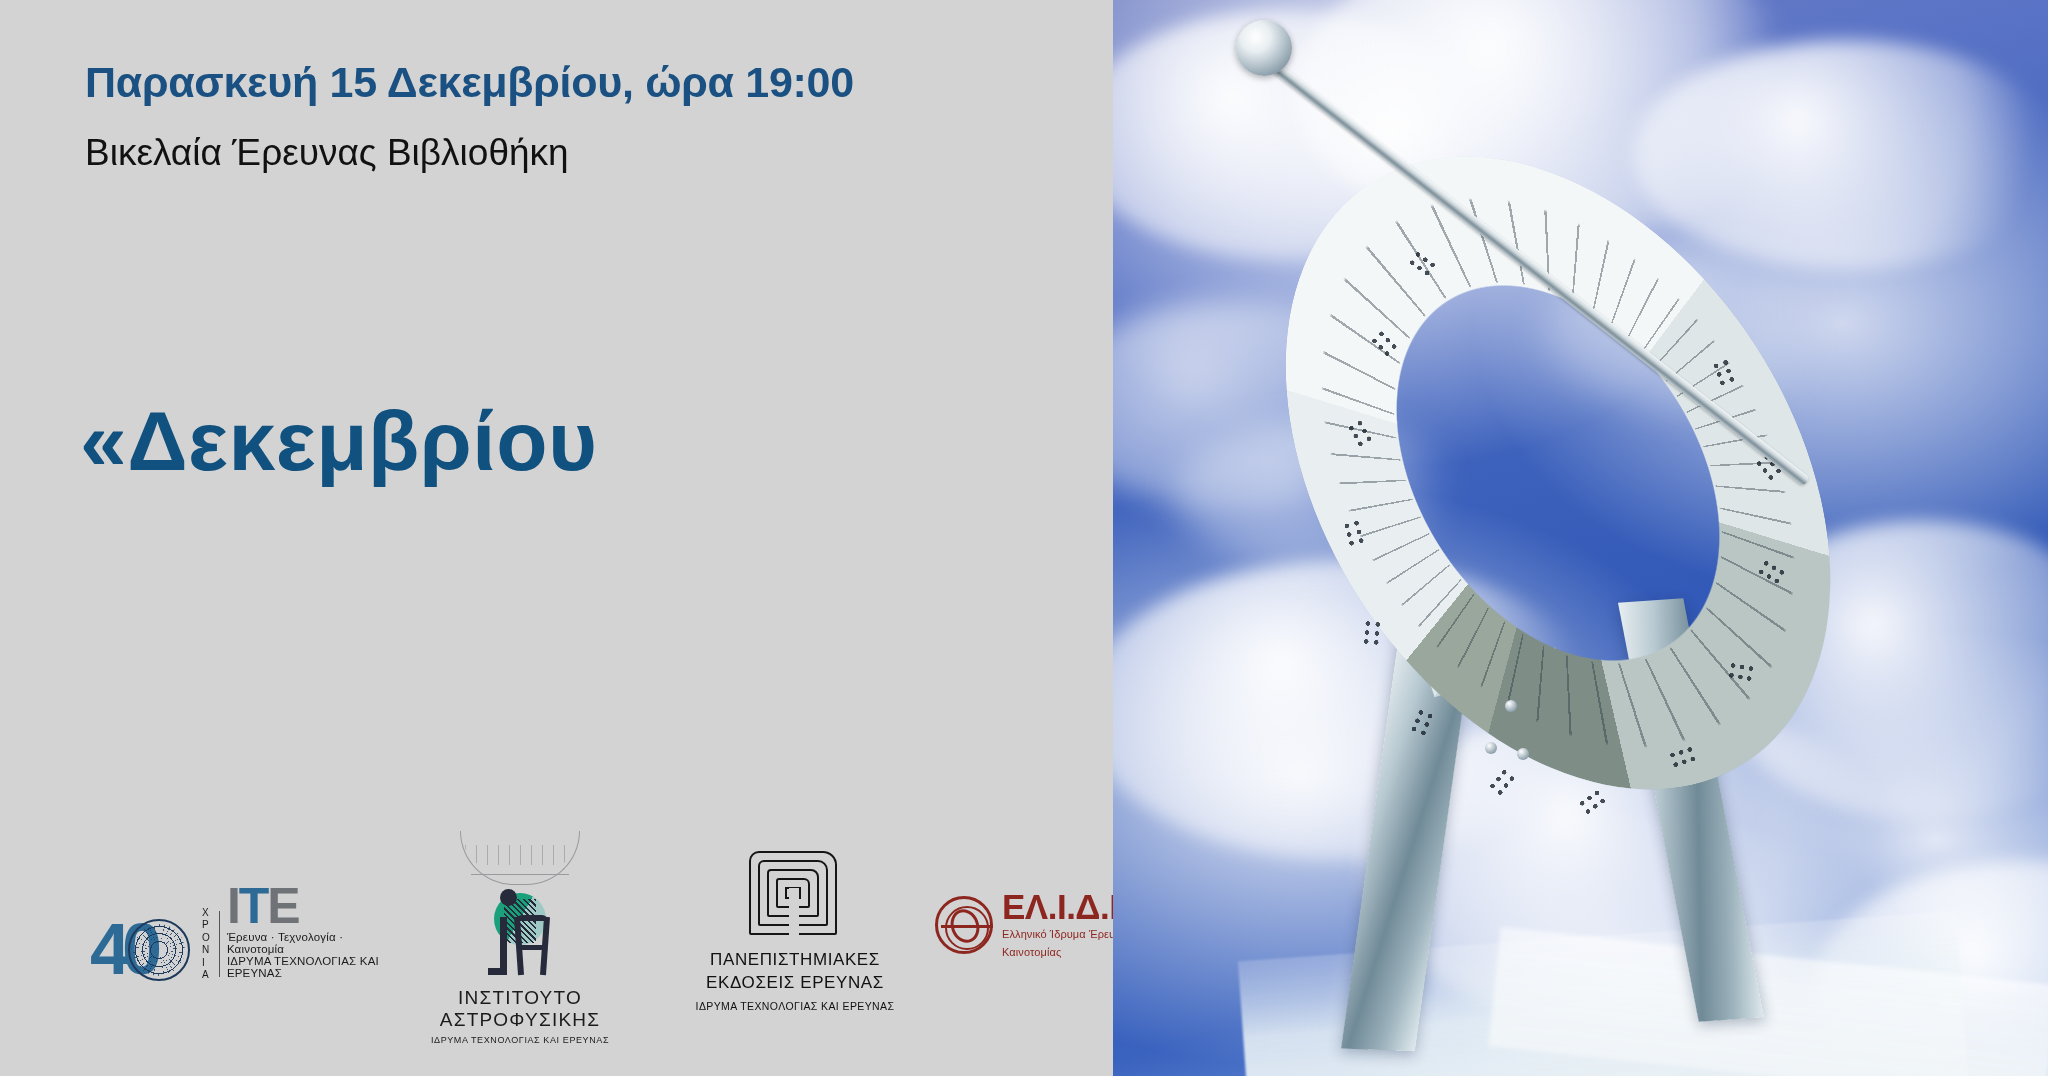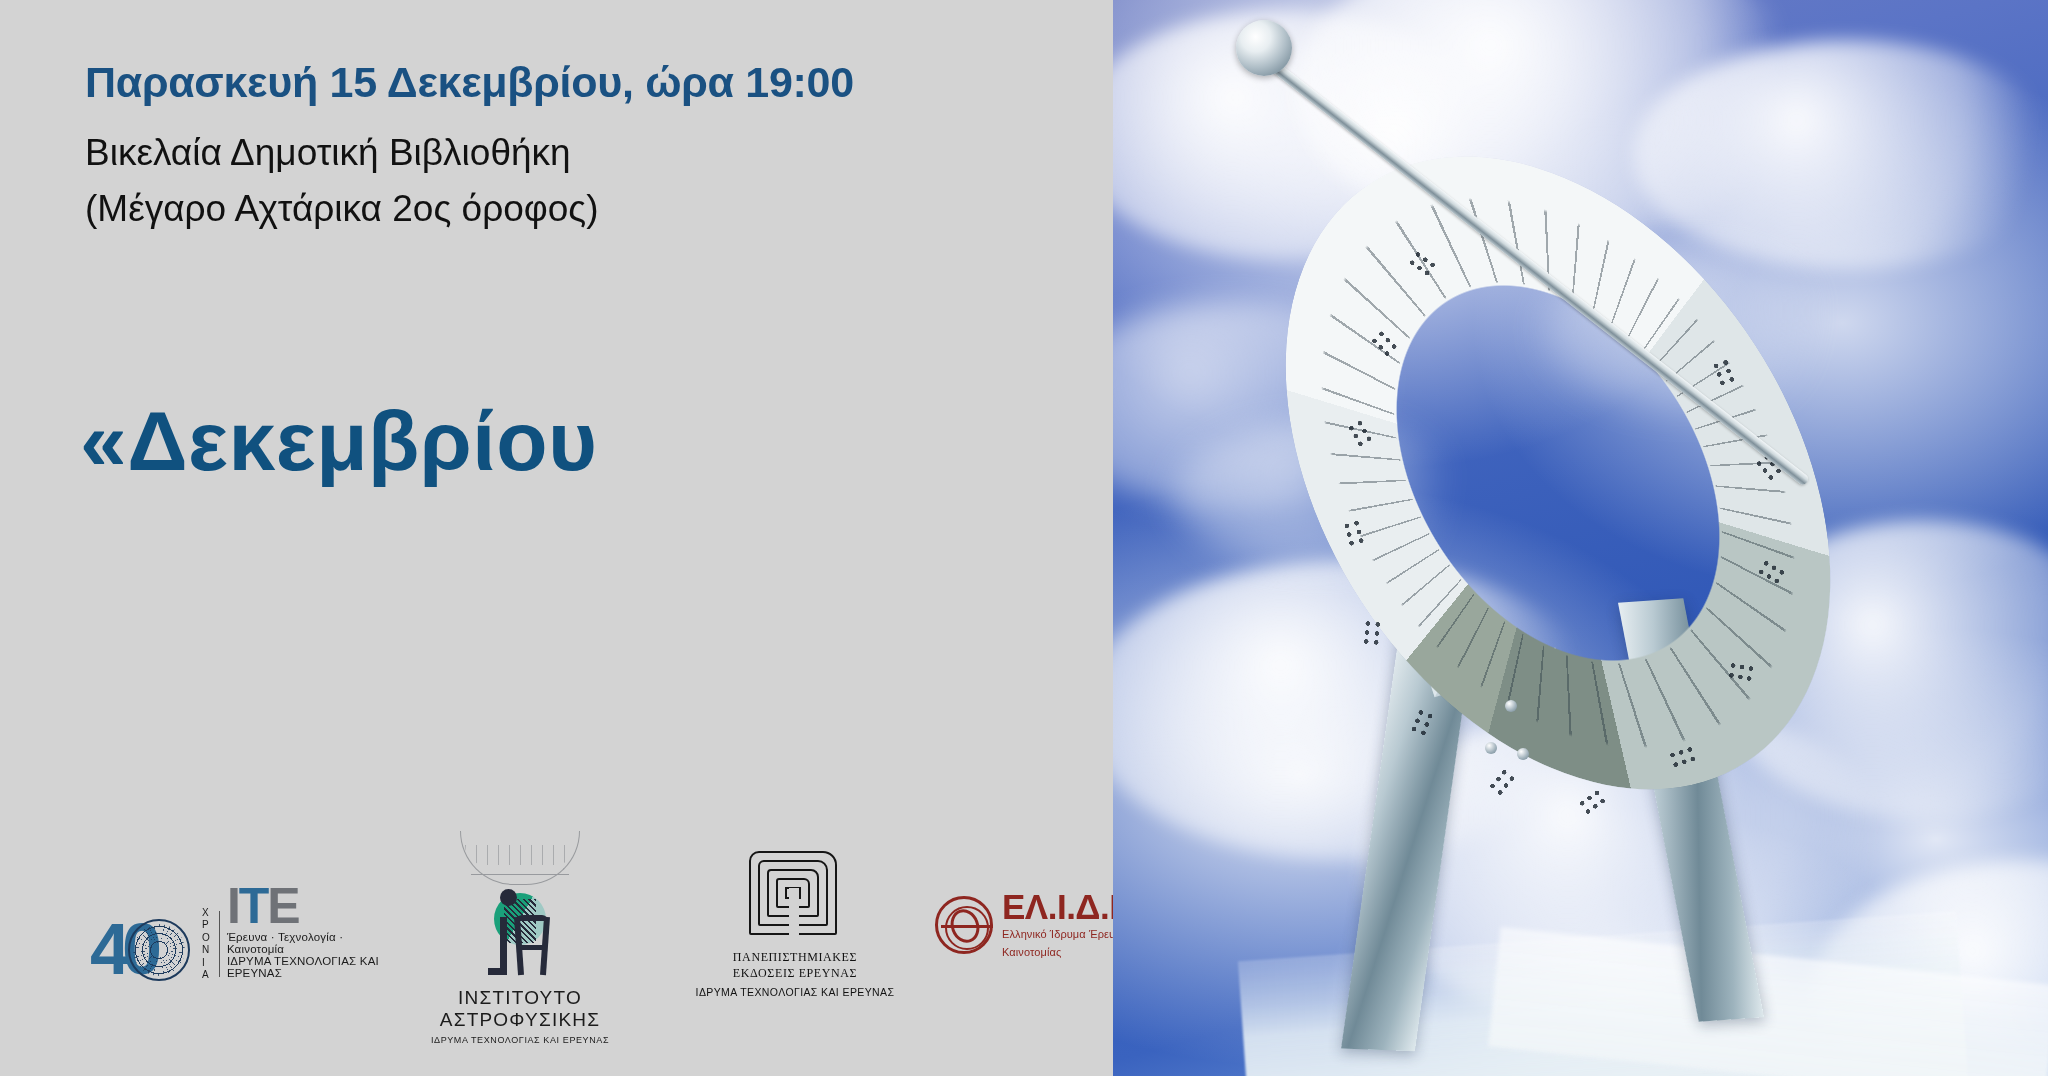--- a/index.html
+++ b/index.html
@@ -153,21 +153,21 @@
   }
   .cup-maze i {
     position:absolute; border:2.5px solid #151515; display:block;
   }
   .m1 { left:0;  top:0;  width:88px; height:84px; border-radius:10px 14px 2px 2px; }
   .m2 { left:9px;  top:9px;  width:70px; height:66px; border-radius:6px 10px 2px 2px; }
   .m3 { left:18px; top:18px; width:52px; height:48px; border-radius:4px 8px 2px 2px; }
   .m4 { left:27px; top:27px; width:34px; height:30px; border-radius:3px 6px 2px 2px; }
   .m5 { left:36px; top:36px; width:16px; height:12px; }
   .cup-slot { position:absolute; left:40px; bottom:-1px; width:10px; height:52px; background:#d3d3d3; }
-  .cup-name { font-size:12px; letter-spacing:.6px; color:#111; line-height:1.35;font-family:Liberation Serif, serif; }
+  .cup-name { font-size:17px; letter-spacing:.6px; color:#111; line-height:1.35; }
   .cup-sub  { font-size:10.5px; letter-spacing:.4px; color:#111; margin-top:5px; }
 
   
   #logo-elidek { left:865px; bottom:42px; width:230px; height:90px; }
   .el-row { display:flex; align-items:center; }
   .el-mark {
     width:58px; height:58px; border-radius:50%;
     border:3px solid #8e2620; position:relative; flex:0 0 58px;
   }
   .el-mark::before {
@@ -304,22 +304,21 @@
 </head>
 <body>
 
 <div id="poster">
 
   <div id="left-panel">
 
     <div class="event-date">Παρασκευή 15 Δεκεμβρίου, ώρα 19:00</div>
 
     <div class="venue-block">
-      <span class="venue-line">Βικελαία Δημοτική Βιβλιοθήκη</span>
-      <span class="venue-line">(Μέγαρο Αχτάρικα 2ος όροφος)</span>
+      <span class="venue-line">Βικελαία Έρευνας Βιβλιοθήκη</span>
     </div>
 
     <div class="poster-title">
       <span class="title-line">«Δεκεμβρίου</span>
     </div>
 
     <div id="logo-strip">
 
       <div class="logo" id="logo-forth">
         <div class="forth-row">

